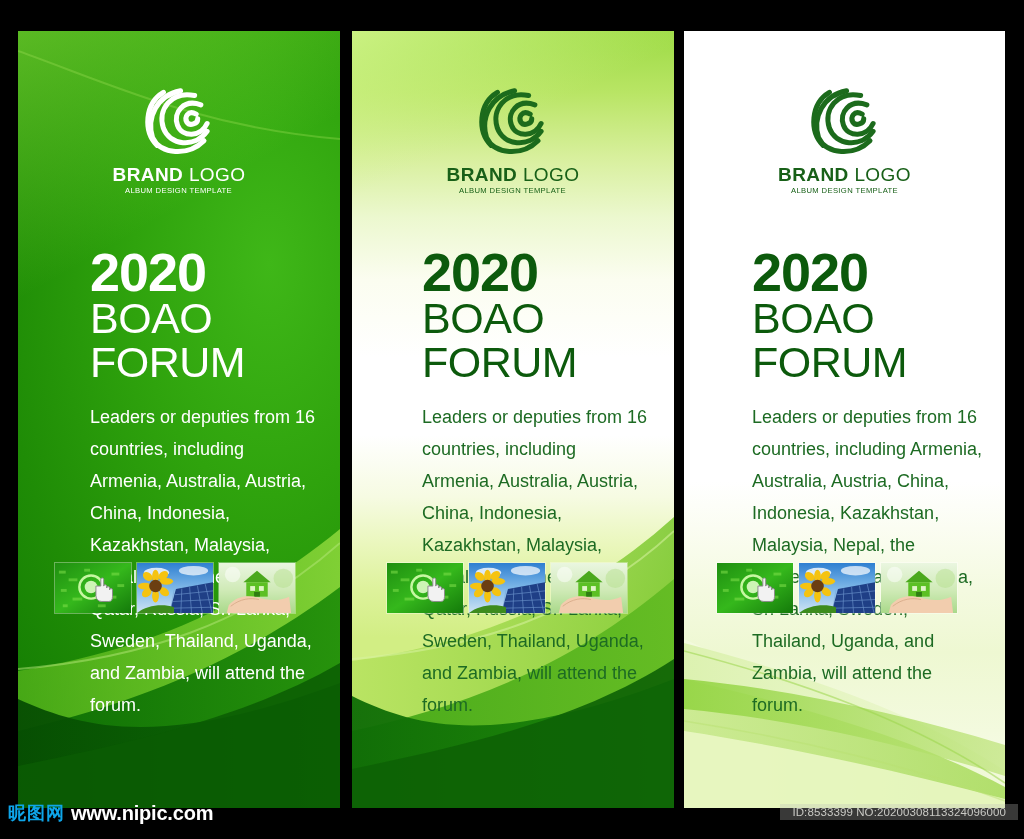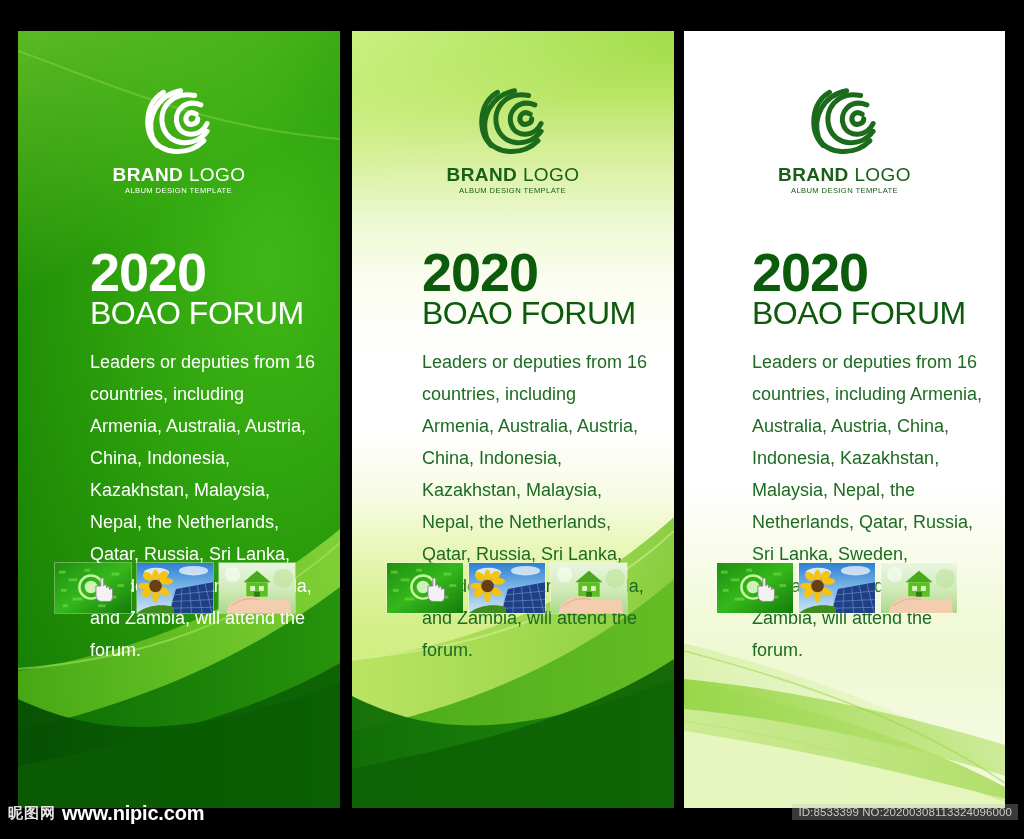--- a/index.html
+++ b/index.html
@@ -92,21 +92,21 @@
   #panel-2 .content { left: 34px; }
   #panel-3 .content { left: 32px; }
 
   .year {
     font-size: 54px;
     font-weight: 700;
     line-height: .98;
     letter-spacing: -1px;
   }
   .forum {
-    font-size: 32px;
+    font-size: 43px;
     font-weight: 400;
     line-height: 1.02;
     letter-spacing: -.5px;
     margin-top: -2px;
   }
   .blurb {
     margin-top: 16px;
     font-size: 18px;
     line-height: 1.78;
     font-weight: 400;
@@ -143,42 +143,42 @@
 
   
   .nipic {
     position: absolute;
     left: 8px; bottom: 8px;
     display: flex; align-items: center; gap: 6px;
     z-index: 20;
   }
   .nipic-cn {
     font-family: "DejaVu Sans", sans-serif;
-    font-size: 15px;
+    font-size: 18px;
     font-weight: 700;
-    color: #e5e5e5;
+    color: #0ea5e9;
     letter-spacing: 1px;
     line-height: 1;
   }
   .nipic-url {
     font-size: 20px;
     font-weight: 700;
     color: #ffffff;
     letter-spacing: -.2px;
     line-height: 1;
   }
   .idcode {
     position: absolute;
     right: 6px; bottom: 11px;
     z-index: 20;
     font-size: 11.5px;
     color: #c9c9c4;
     letter-spacing: .1px;
     background: rgba(190,190,185,.30);
-    padding: 2px 6px;
+    padding: 2px 12px;
     white-space: nowrap;
   }
 </style>
 </head>
 <body>
 
 <div class="stage">
 
   <div class="panel theme-light" id="panel-1">
     <div class="bg-layer p1-base"></div>

